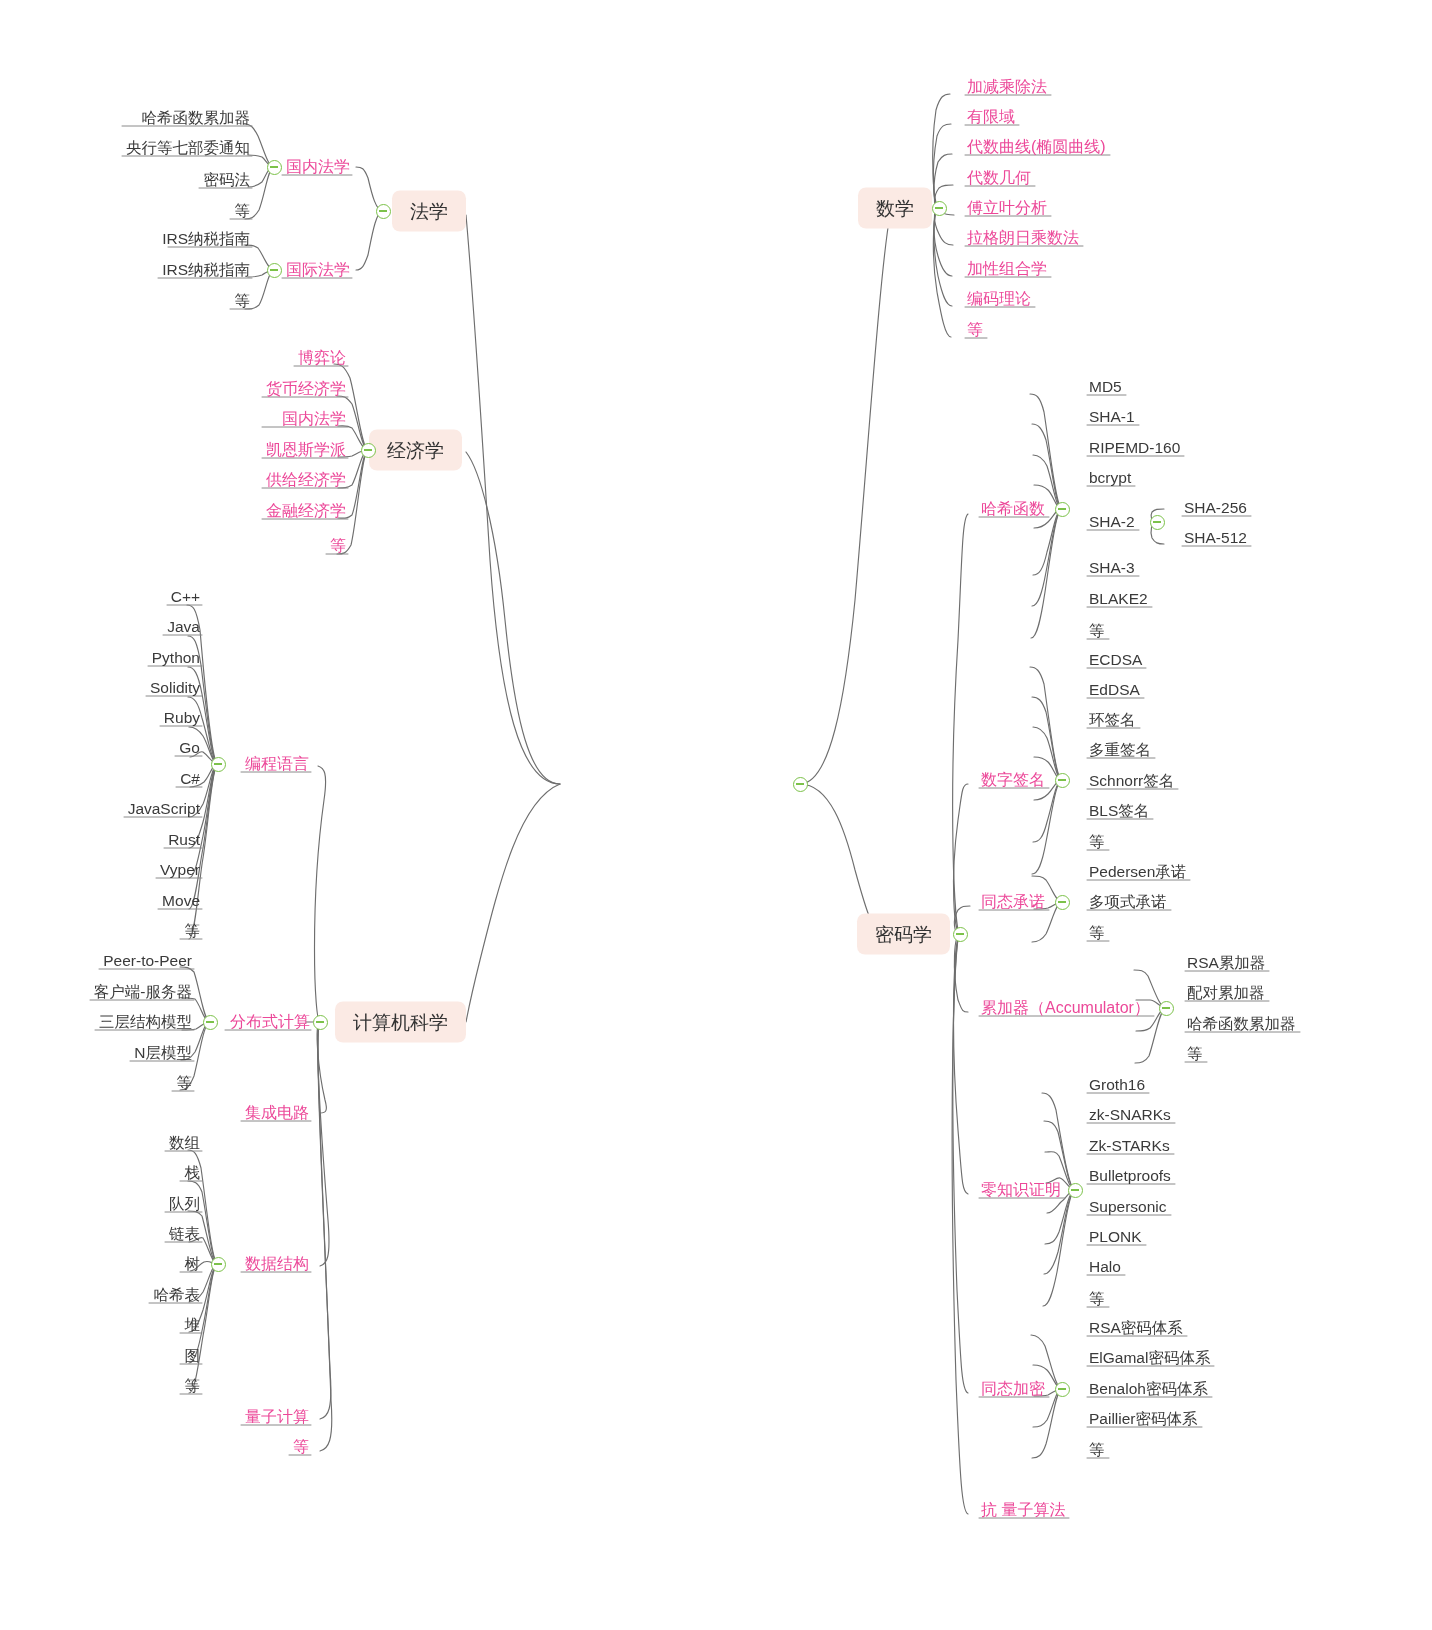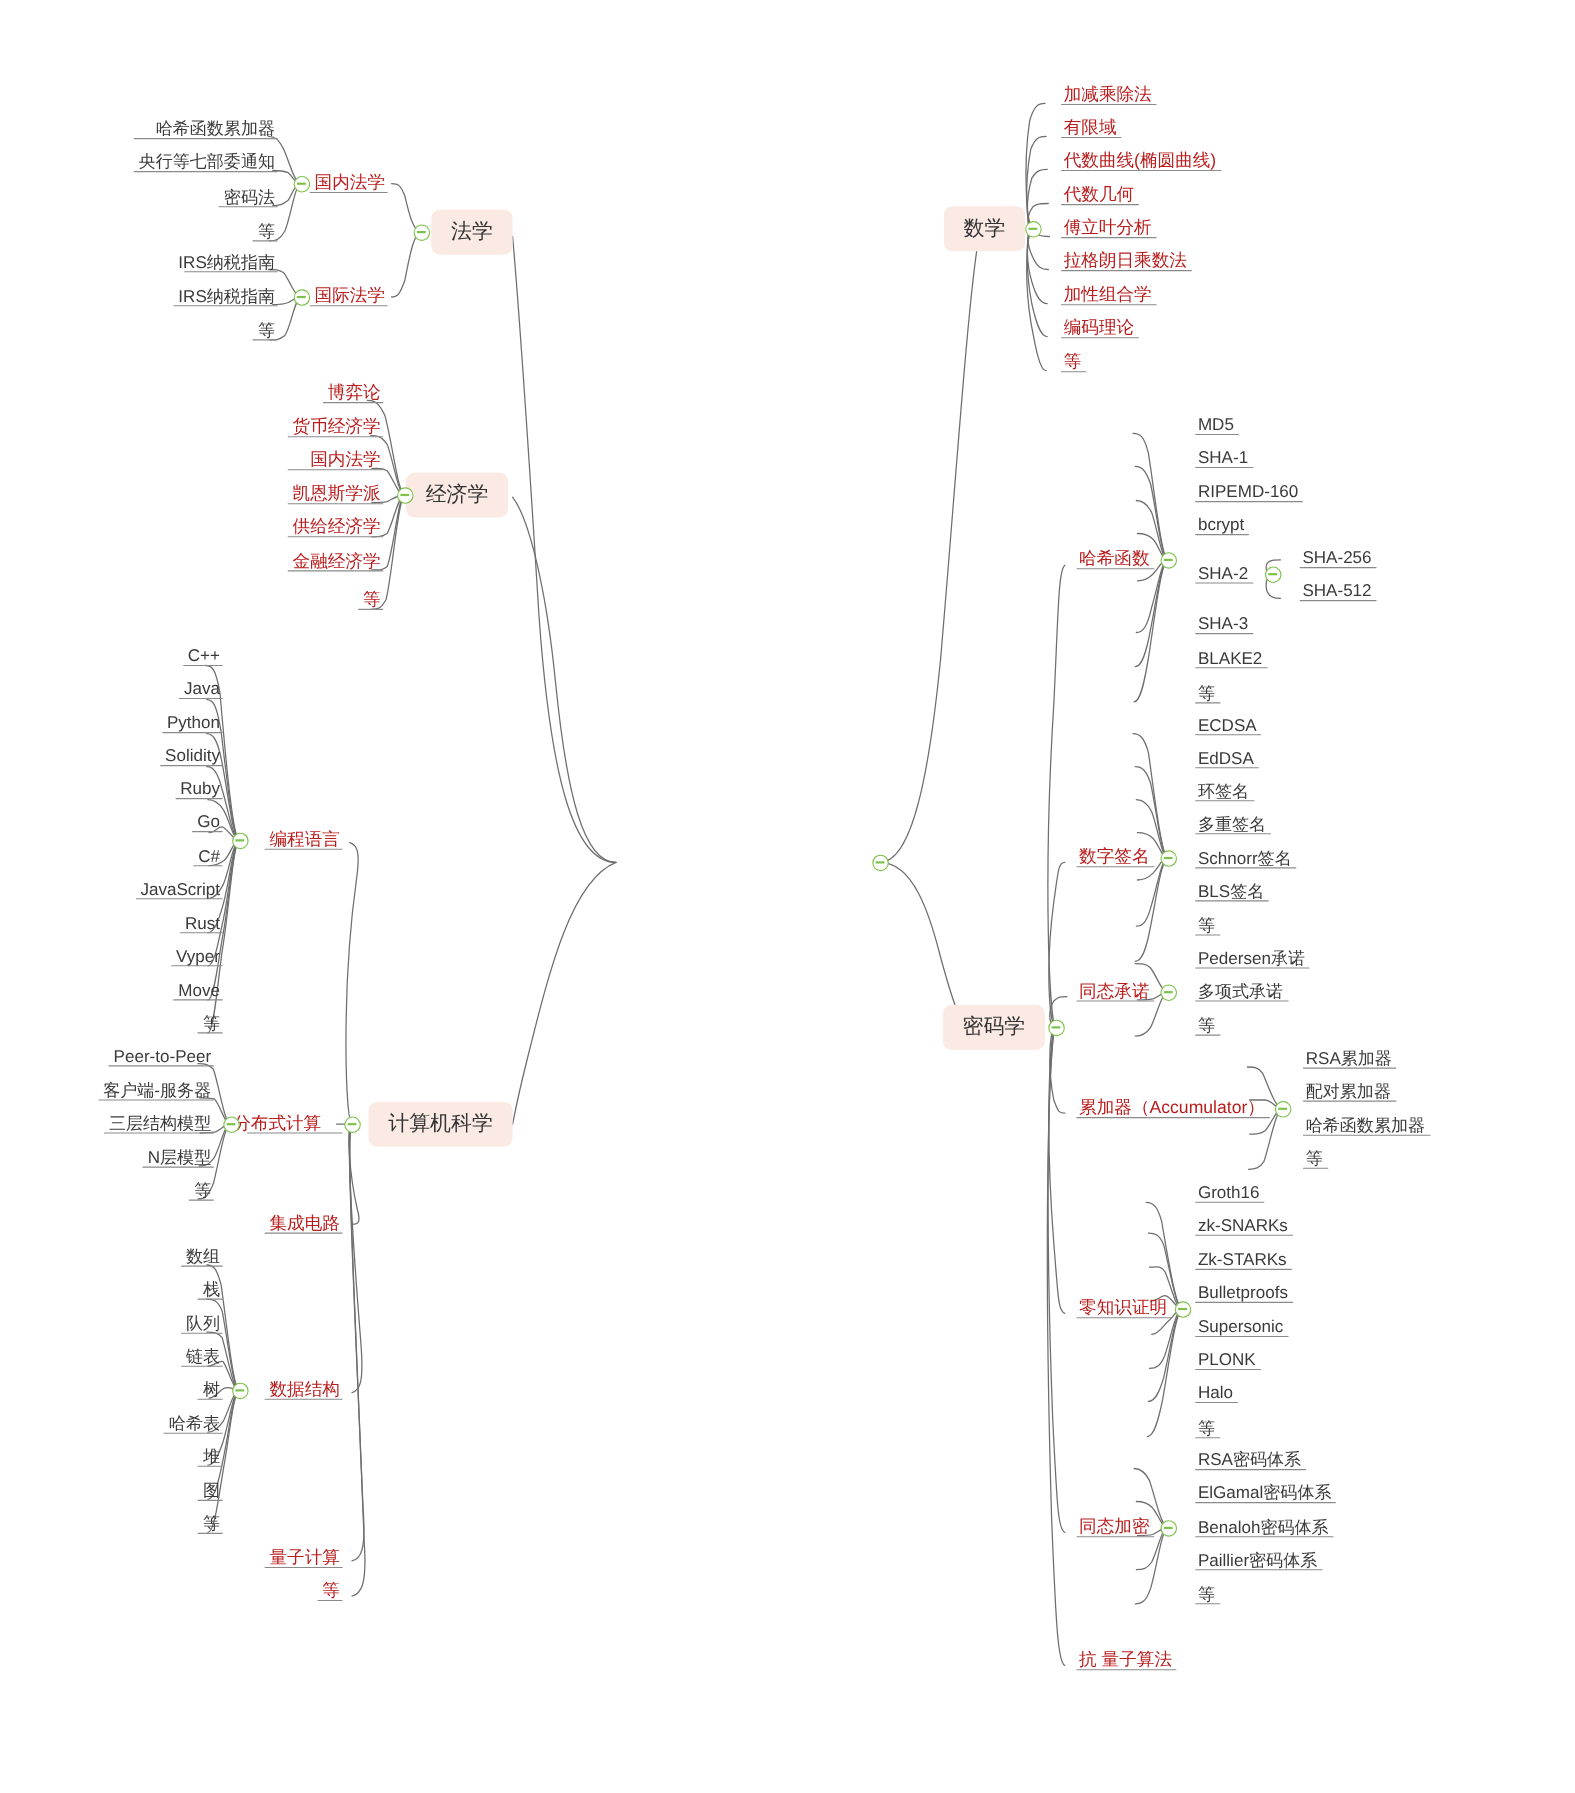--- a/index.html
+++ b/index.html
@@ -40,21 +40,21 @@
   .lvl1{
     background:#fbeae4;
     border-radius:8px;
     font-size:19px;
     padding:11px 18px;
     color:#333;
   }
   
   .lvl2{
     font-size:16px;
-    color:#b91c1c;
+    color:#ec4899;
     padding:2px 4px;
   }
   
   .lvl3{
     font-size:15.5px;
     color:#3a3a3a;
     padding:2px 4px;
   }
   
   .lvl4{
@@ -352,21 +352,21 @@
       <div class="node left lvl3" style="left: 204px; top: 658px;">Python</div>
       <div class="node left lvl3" style="left: 204px; top: 688px;">Solidity</div>
       <div class="node left lvl3" style="left: 204px; top: 718px;">Ruby</div>
       <div class="node left lvl3" style="left: 204px; top: 748px;">Go</div>
       <div class="node left lvl3" style="left: 204px; top: 779px;">C#</div>
       <div class="node left lvl3" style="left: 204px; top: 809px;">JavaScript</div>
       <div class="node left lvl3" style="left: 204px; top: 840px;">Rust</div>
       <div class="node left lvl3" style="left: 204px; top: 870px;">Vyper</div>
       <div class="node left lvl3" style="left: 204px; top: 901px;">Move</div>
       <div class="node left lvl3" style="left: 204px; top: 931px;">等</div>
-      <div class="node left lvl2" style="left: 296px; top: 1022px;">分布式计算</div>
+      <div class="node left lvl2" style="left: 314px; top: 1022px;">分布式计算</div>
       <div class="node left lvl3" style="left: 196px; top: 961px;">Peer-to-Peer</div>
       <div class="node left lvl3" style="left: 196px; top: 992px;">客户端-服务器</div>
       <div class="node left lvl3" style="left: 196px; top: 1022px;">三层结构模型</div>
       <div class="node left lvl3" style="left: 196px; top: 1053px;">N层模型</div>
       <div class="node left lvl3" style="left: 196px; top: 1083px;">等</div>
       <div class="node left lvl2" style="left: 313px; top: 1113px;">集成电路</div>
       <div class="node left lvl2" style="left: 313px; top: 1264px;">数据结构</div>
       <div class="node left lvl3" style="left: 204px; top: 1143px;">数组</div>
       <div class="node left lvl3" style="left: 204px; top: 1173px;">栈</div>
       <div class="node left lvl3" style="left: 204px; top: 1204px;">队列</div>

